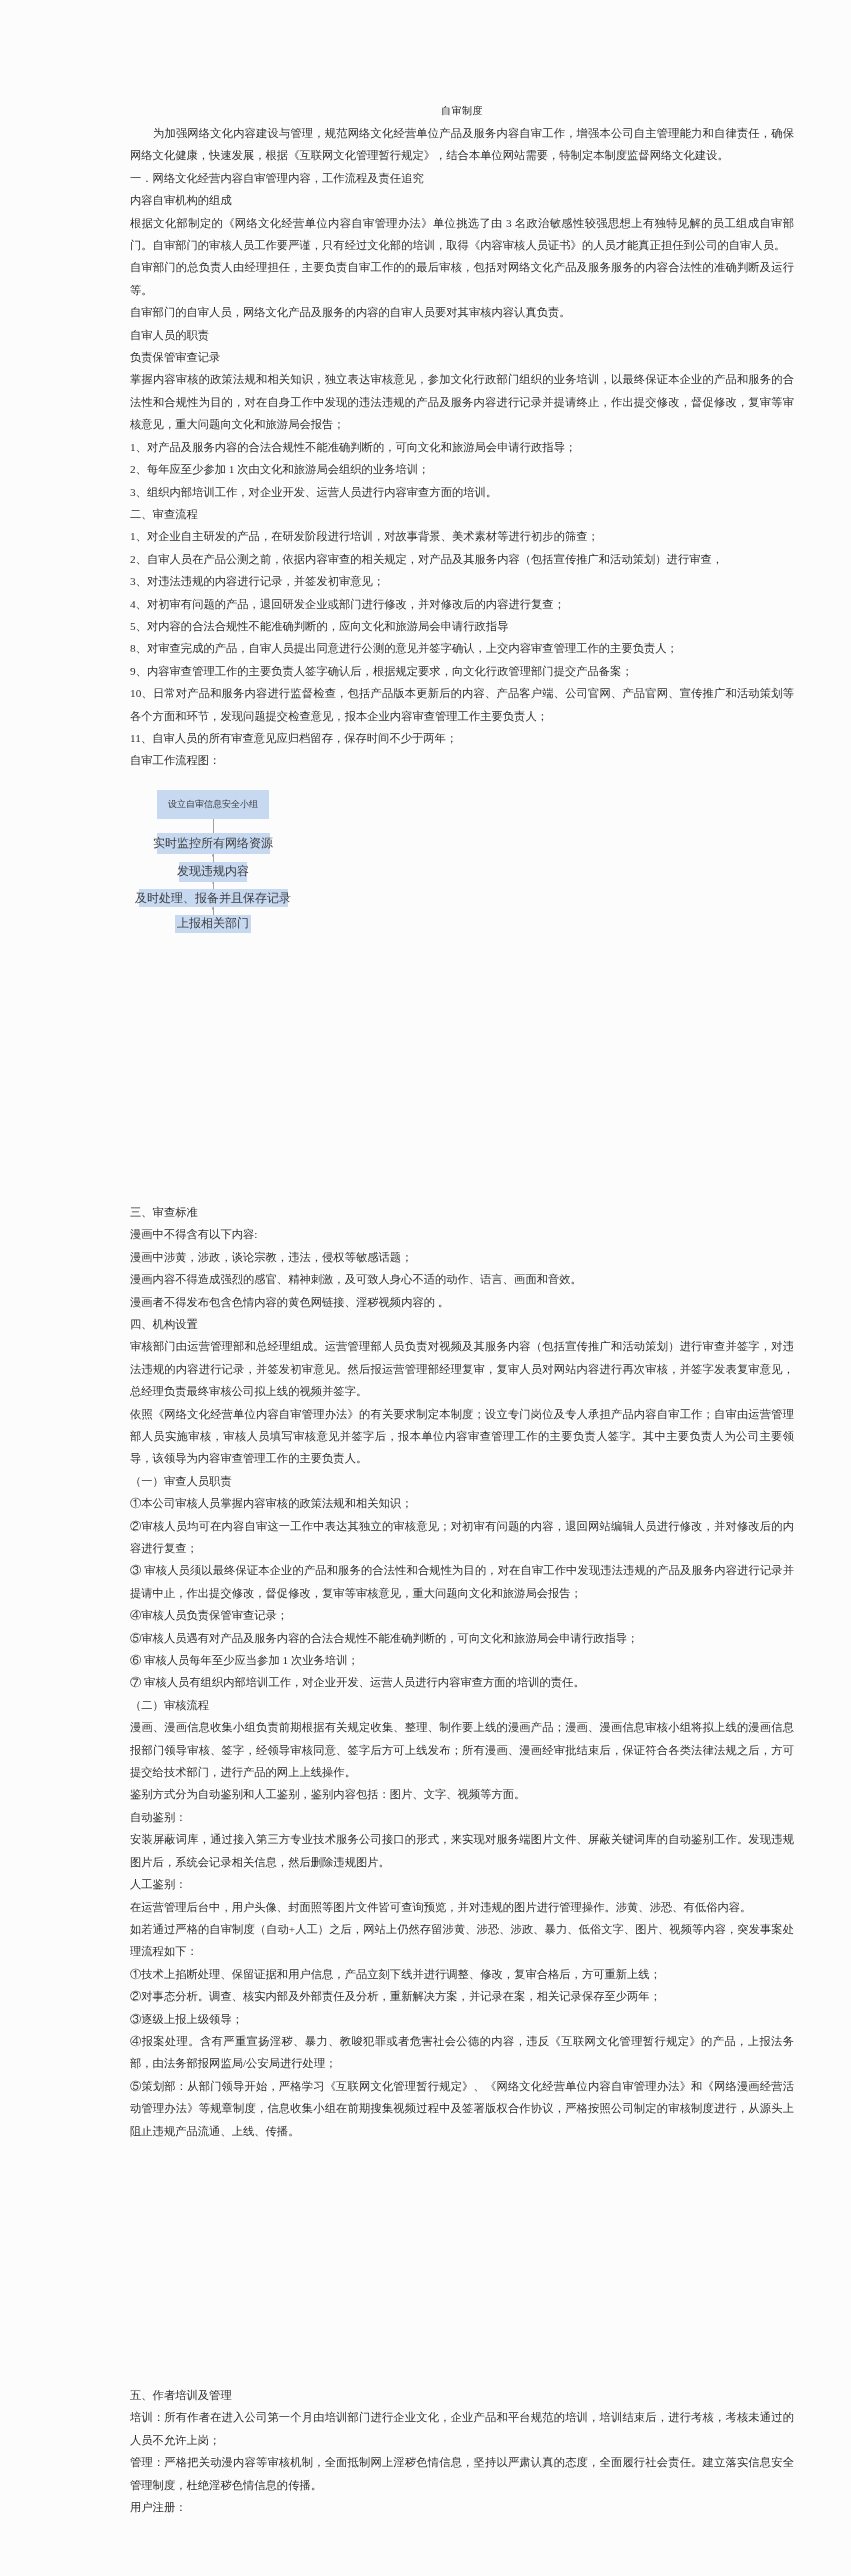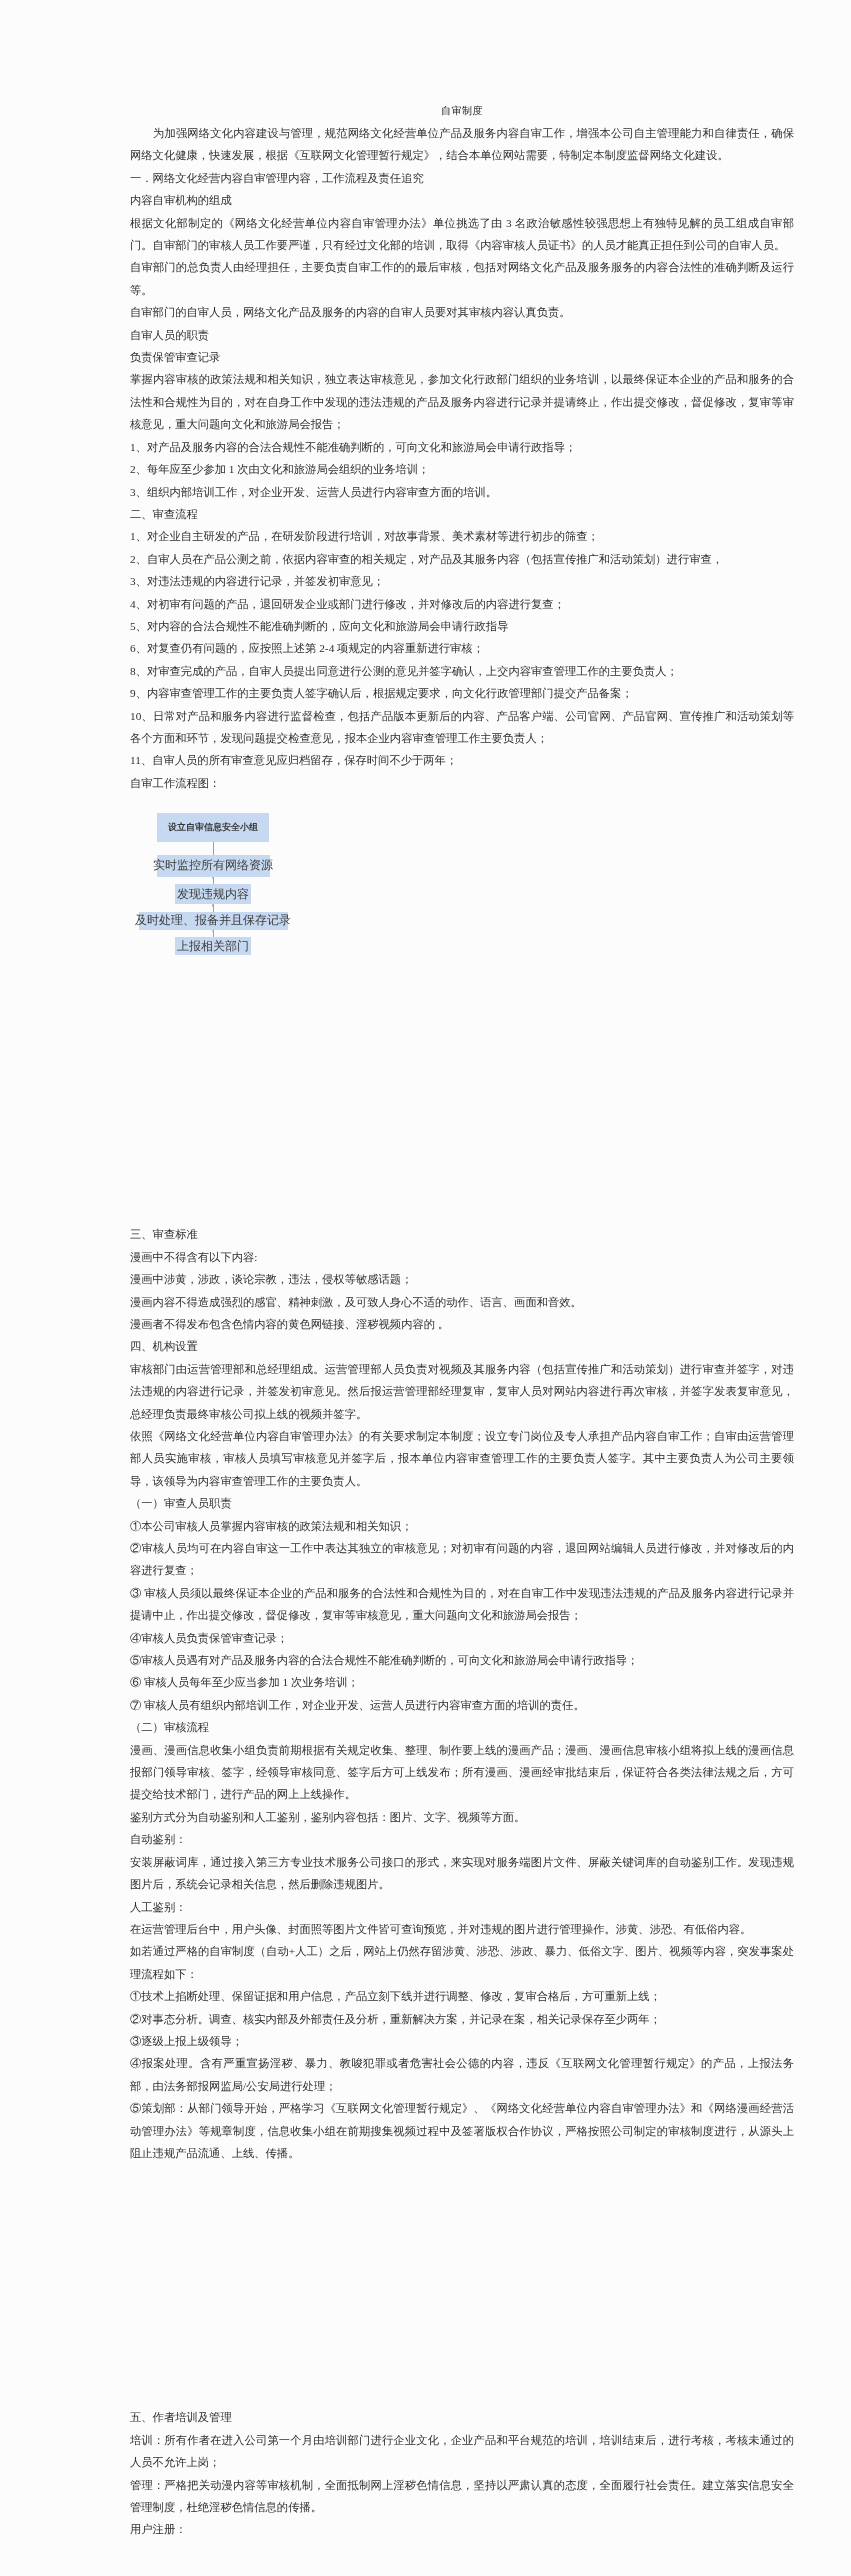--- a/index.html
+++ b/index.html
@@ -19,23 +19,23 @@
   p.para.indent{text-indent:23px;font-family:Liberation Serif, serif;}
   .spacer{width:100%;}
   .spacer-1{height:268px;}
   .spacer-2{height:242px;}
   .flowchart{width:166px;margin-top:18.5px;}
   .fc-box{
     margin:0 auto;display:flex;align-items:center;justify-content:center;
     background:#c6d9f1;color:#3d3d3d;text-align:center;
     font-family:"Liberation Sans","DejaVu Sans",sans-serif;font-size:12px;white-space:nowrap;
   }
-  .fc-box-1{width:112px;height:29px;font-size:9px;font-weight:700;color:#383838;}
+  .fc-box-1{width:112px;height:29px;font-size:9px;font-weight:400;color:#383838;}
   .fc-box-2{width:113px;height:21.6px;}
-  .fc-box-3{width:76px;height:19.6px;}
+  .fc-box-3{width:68px;height:19.6px;}
   .fc-box-4{width:149px;height:18px;}
   .fc-box-5{width:76px;height:18px;}
   .fc-conn{width:0;border-left:0.5px solid #a0a0a0;margin:0 auto;position:relative;}
   .fc-conn-1{height:13.4px;}
   .fc-conn-2,.fc-conn-3,.fc-conn-4{height:7.7px;}
   .fc-conn.dotted::before{
     content:"";position:absolute;left:-1.8px;top:0;width:2.6px;height:2.6px;
     border:0.5px solid #a0a0a0;border-radius:50%;background:#fdfdfd;box-sizing:border-box;
   }
 </style>
@@ -57,21 +57,20 @@
         <p class="para">掌握内容审核的政策法规和相关知识，独立表达审核意见，参加文化行政部门组织的业务培训，以最终保证本企业的产品和服务的合法性和合规性为目的，对在自身工作中发现的违法违规的产品及服务内容进行记录并提请终止，作出提交修改，督促修改，复审等审核意见，重大问题向文化和旅游局会报告；</p>
         <p class="para">1、对产品及服务内容的合法合规性不能准确判断的，可向文化和旅游局会申请行政指导；</p>
         <p class="para">2、每年应至少参加 1 次由文化和旅游局会组织的业务培训；</p>
         <p class="para">3、组织内部培训工作，对企业开发、运营人员进行内容审查方面的培训。</p>
         <p class="para">二、审查流程</p>
         <p class="para">1、对企业自主研发的产品，在研发阶段进行培训，对故事背景、美术素材等进行初步的筛查；</p>
         <p class="para">2、自审人员在产品公测之前，依据内容审查的相关规定，对产品及其服务内容（包括宣传推广和活动策划）进行审查，</p>
         <p class="para">3、对违法违规的内容进行记录，并签发初审意见；</p>
         <p class="para">4、对初审有问题的产品，退回研发企业或部门进行修改，并对修改后的内容进行复查；</p>
         <p class="para">5、对内容的合法合规性不能准确判断的，应向文化和旅游局会申请行政指导</p>
-        <p class="para">6、对复查仍有问题的，应按照上述第 2-4 项规定的内容重新进行审核；</p>
         <p class="para">8、对审查完成的产品，自审人员提出同意进行公测的意见并签字确认，上交内容审查管理工作的主要负责人；</p>
         <p class="para">9、内容审查管理工作的主要负责人签字确认后，根据规定要求，向文化行政管理部门提交产品备案；</p>
         <p class="para">10、日常对产品和服务内容进行监督检查，包括产品版本更新后的内容、产品客户端、公司官网、产品官网、宣传推广和活动策划等各个方面和环节，发现问题提交检查意见，报本企业内容审查管理工作主要负责人；</p>
         <p class="para">11、自审人员的所有审查意见应归档留存，保存时间不少于两年；</p>
         <p class="para">自审工作流程图：</p>
         <div class="flowchart">
           <div class="fc-box fc-box-1">设立自审信息安全小组</div>
           <div class="fc-conn fc-conn-1"></div>
           <div class="fc-box fc-box-2">实时监控所有网络资源</div>
           <div class="fc-conn fc-conn-2 dotted"></div>

